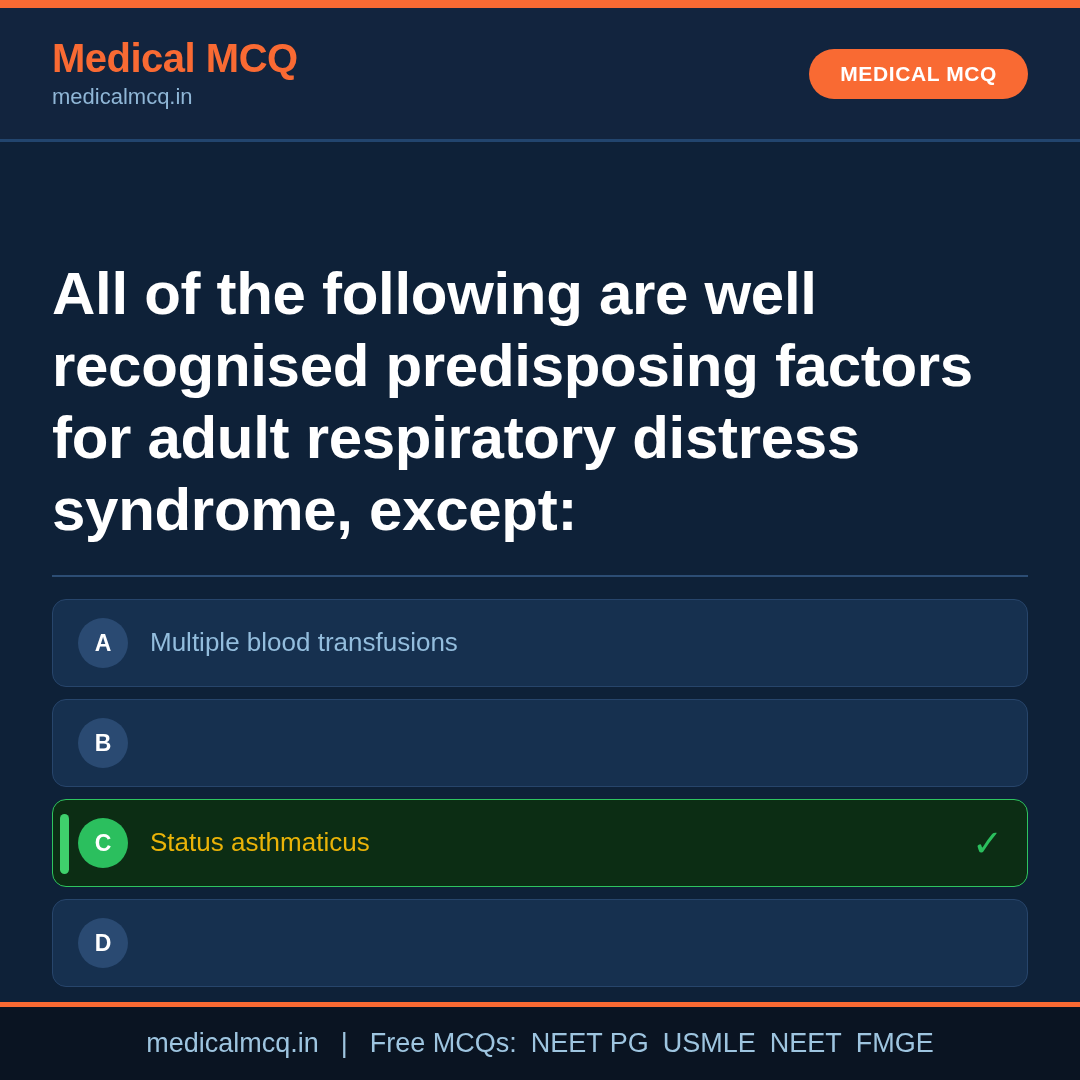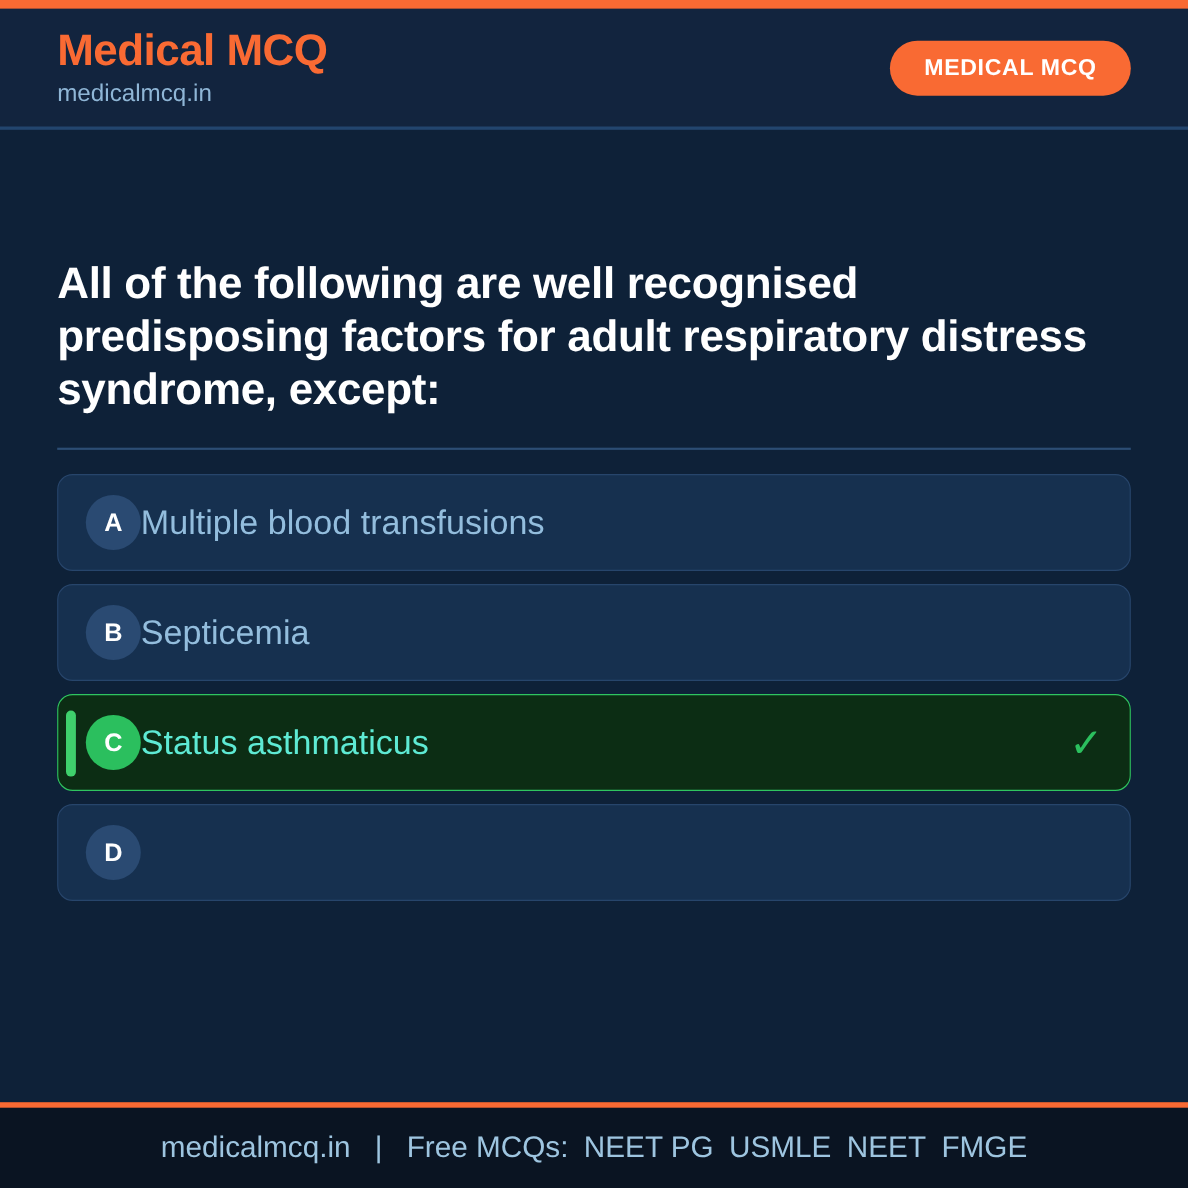--- a/index.html
+++ b/index.html
@@ -21,21 +21,21 @@
   
   .top-accent {
     height:8px; width:100%;
     background:#F96A33;
     flex:0 0 auto;
   }
 
   
   .header {
     flex:0 0 auto;
-    height:110px;
+    height:134px;
     background:#12243E;
     border-bottom:3px solid #22456E;
     display:flex; align-items:center;
     justify-content:space-between;
     padding:0 52px;
   }
   .brand { display:flex; flex-direction:column; justify-content:center; }
   .brand-title {
     font-size:40px; font-weight:bold;
     color:#F96A33; line-height:1.08;
@@ -59,21 +59,21 @@
     flex:1 1 auto;
     padding:116px 52px 0 52px;
     display:flex; flex-direction:column;
     min-height:0;
   }
   .eyebrow {
     font-size:25px; color:#7FA8CC;
     line-height:1.1; margin-bottom:14px;
   }
   .question {
-    font-size:40px; font-weight:bold;
+    font-size:60px; font-weight:bold;
     color:#FFFFFF; line-height:1.20;
     letter-spacing:-0.3px;
   }
   .rule {
     height:2px; background:#2C4D74;
     margin:29px 0 22px 0;
   }
 
   
   .options { display:flex; flex-direction:column; gap:12px; }
@@ -90,21 +90,22 @@
   .opt-badge {
     flex:0 0 auto;
     width:50px; height:50px;
     border-radius:50%;
     background:#2A4A72;
     color:#FFFFFF;
     font-size:23px; font-weight:bold;
     display:flex; align-items:center; justify-content:center;
   }
   .opt-text {
-    font-size:31px;
+    margin-left:22px;
+    font-size:26px;
     color:#93BDDD;
     line-height:1.15;
     flex:1 1 auto;
   }
   .opt-check {
     flex:0 0 auto;
     font-size:37px;
     color:#2BBF5E;
     line-height:1;
     opacity:0;
@@ -116,21 +117,21 @@
     border:1px solid #2FC45F;
   }
   .option.correct .accent-bar {
     position:absolute;
     left:7px; top:14px;
     width:9px; height:60px;
     border-radius:5px;
     background:#3FD06C;
   }
   .option.correct .opt-badge { background:#2BBF5E; }
-  .option.correct .opt-text  { color:#5eead4; }
+  .option.correct .opt-text  { color:#eab308; }
   .option.correct .opt-check { opacity:1; }
   .accent-bar { display:none; }
   .option.correct .accent-bar { display:block; }
 
   
   .footer {
     flex:0 0 auto;
     height:78px;
     background:#0A1422;
     border-top:5px solid #F96A33;
@@ -174,21 +175,20 @@
       <div class="option">
 
         <div class="opt-badge">A</div>
         <div class="opt-text">Multiple blood transfusions</div>
         <div class="opt-check">✓</div>
       </div>
 
       <div class="option">
 
         <div class="opt-badge">B</div>
-        <div class="opt-text">Septicemia</div>
         <div class="opt-check">✓</div>
       </div>
 
       <div class="option correct">
         <div class="accent-bar"></div>
         <div class="opt-badge">C</div>
         <div class="opt-text">Status asthmaticus</div>
         <div class="opt-check">✓</div>
       </div>
 

